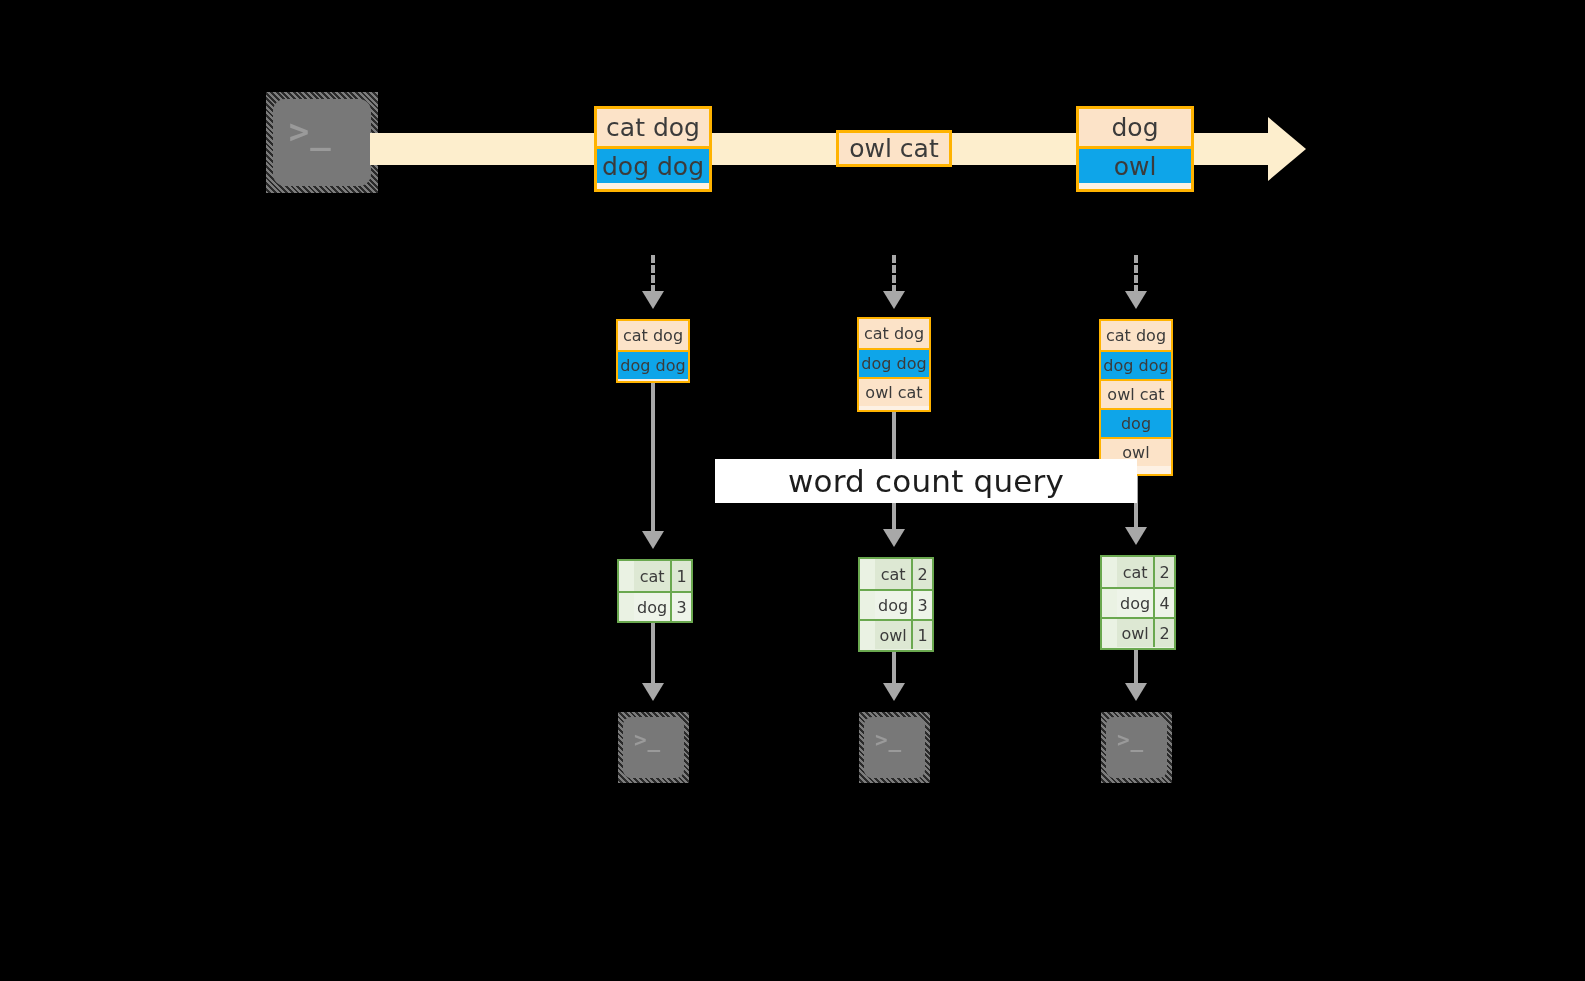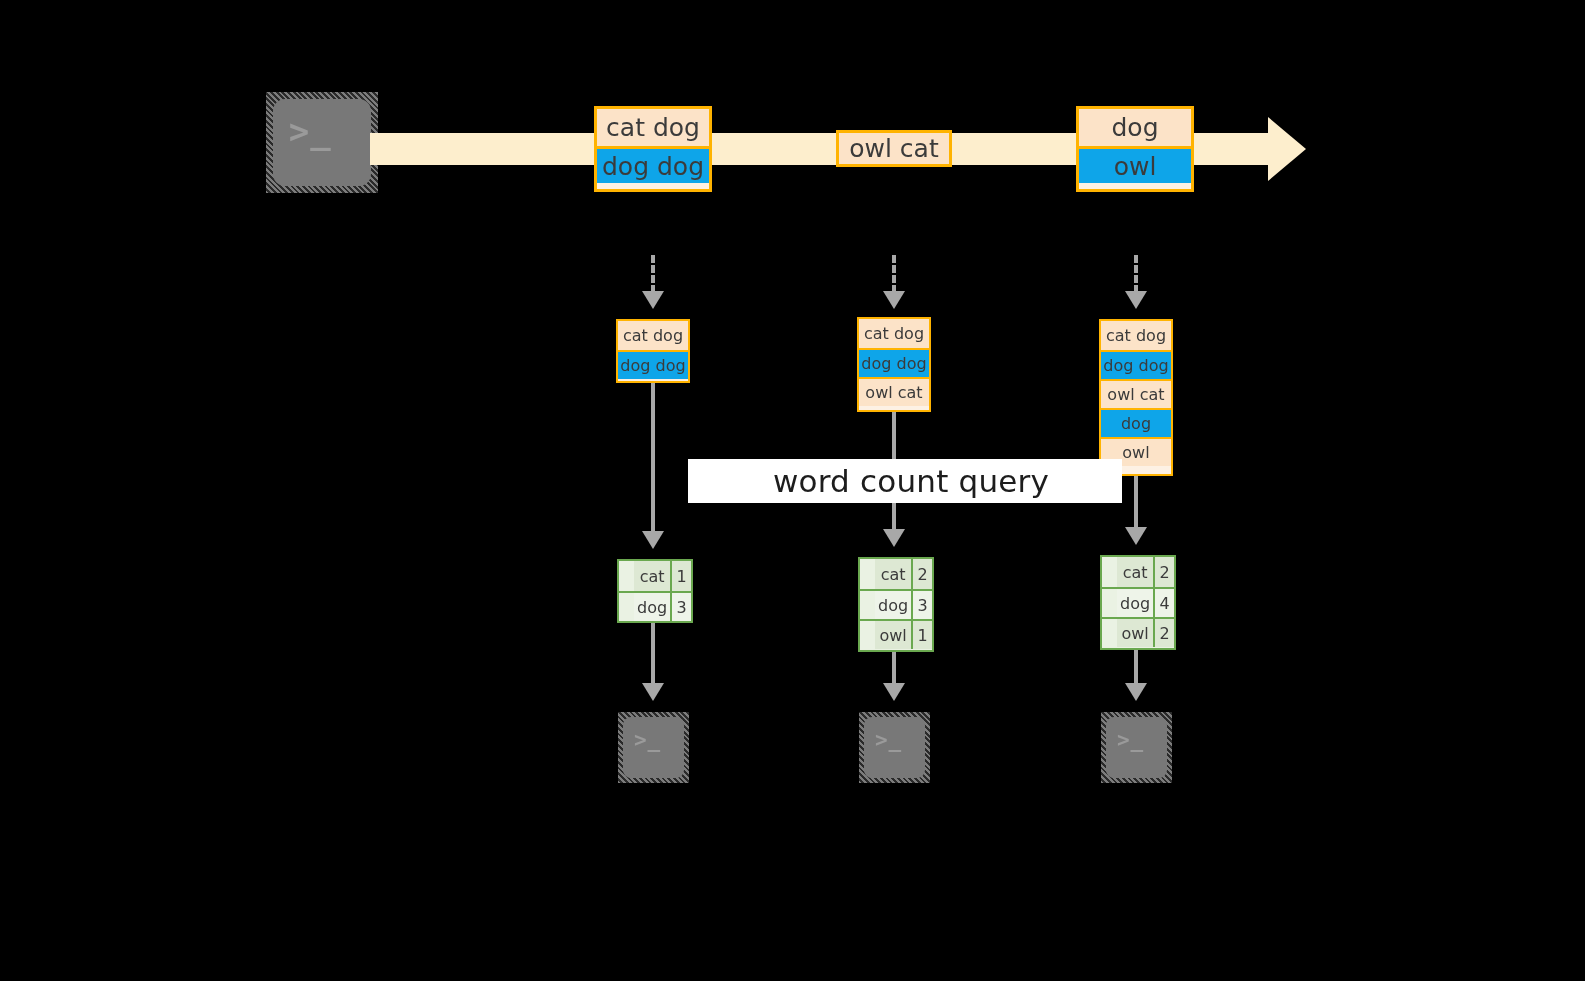--- a/index.html
+++ b/index.html
@@ -283,15 +283,15 @@
 
   <div class="vline" style="left:1134px; top:650px; height:35px;"></div>
   <div class="vhead" style="left:1125px; top:683px;"></div>
 
   <div class="term small" style="left:1101px; top:712px; width:71px; height:71px;">
     <div class="inner">
       <span class="glyph">&gt;_</span>
     </div>
   </div>
 
-  <div class="querylabel" style="left:688px; top:459px; width:422px; height:44px;padding-left:12px;">word count query</div>
+  <div class="querylabel" style="left:715px; top:459px; width:422px; height:44px;">word count query</div>
 
 </div>
 
 </body></html>

